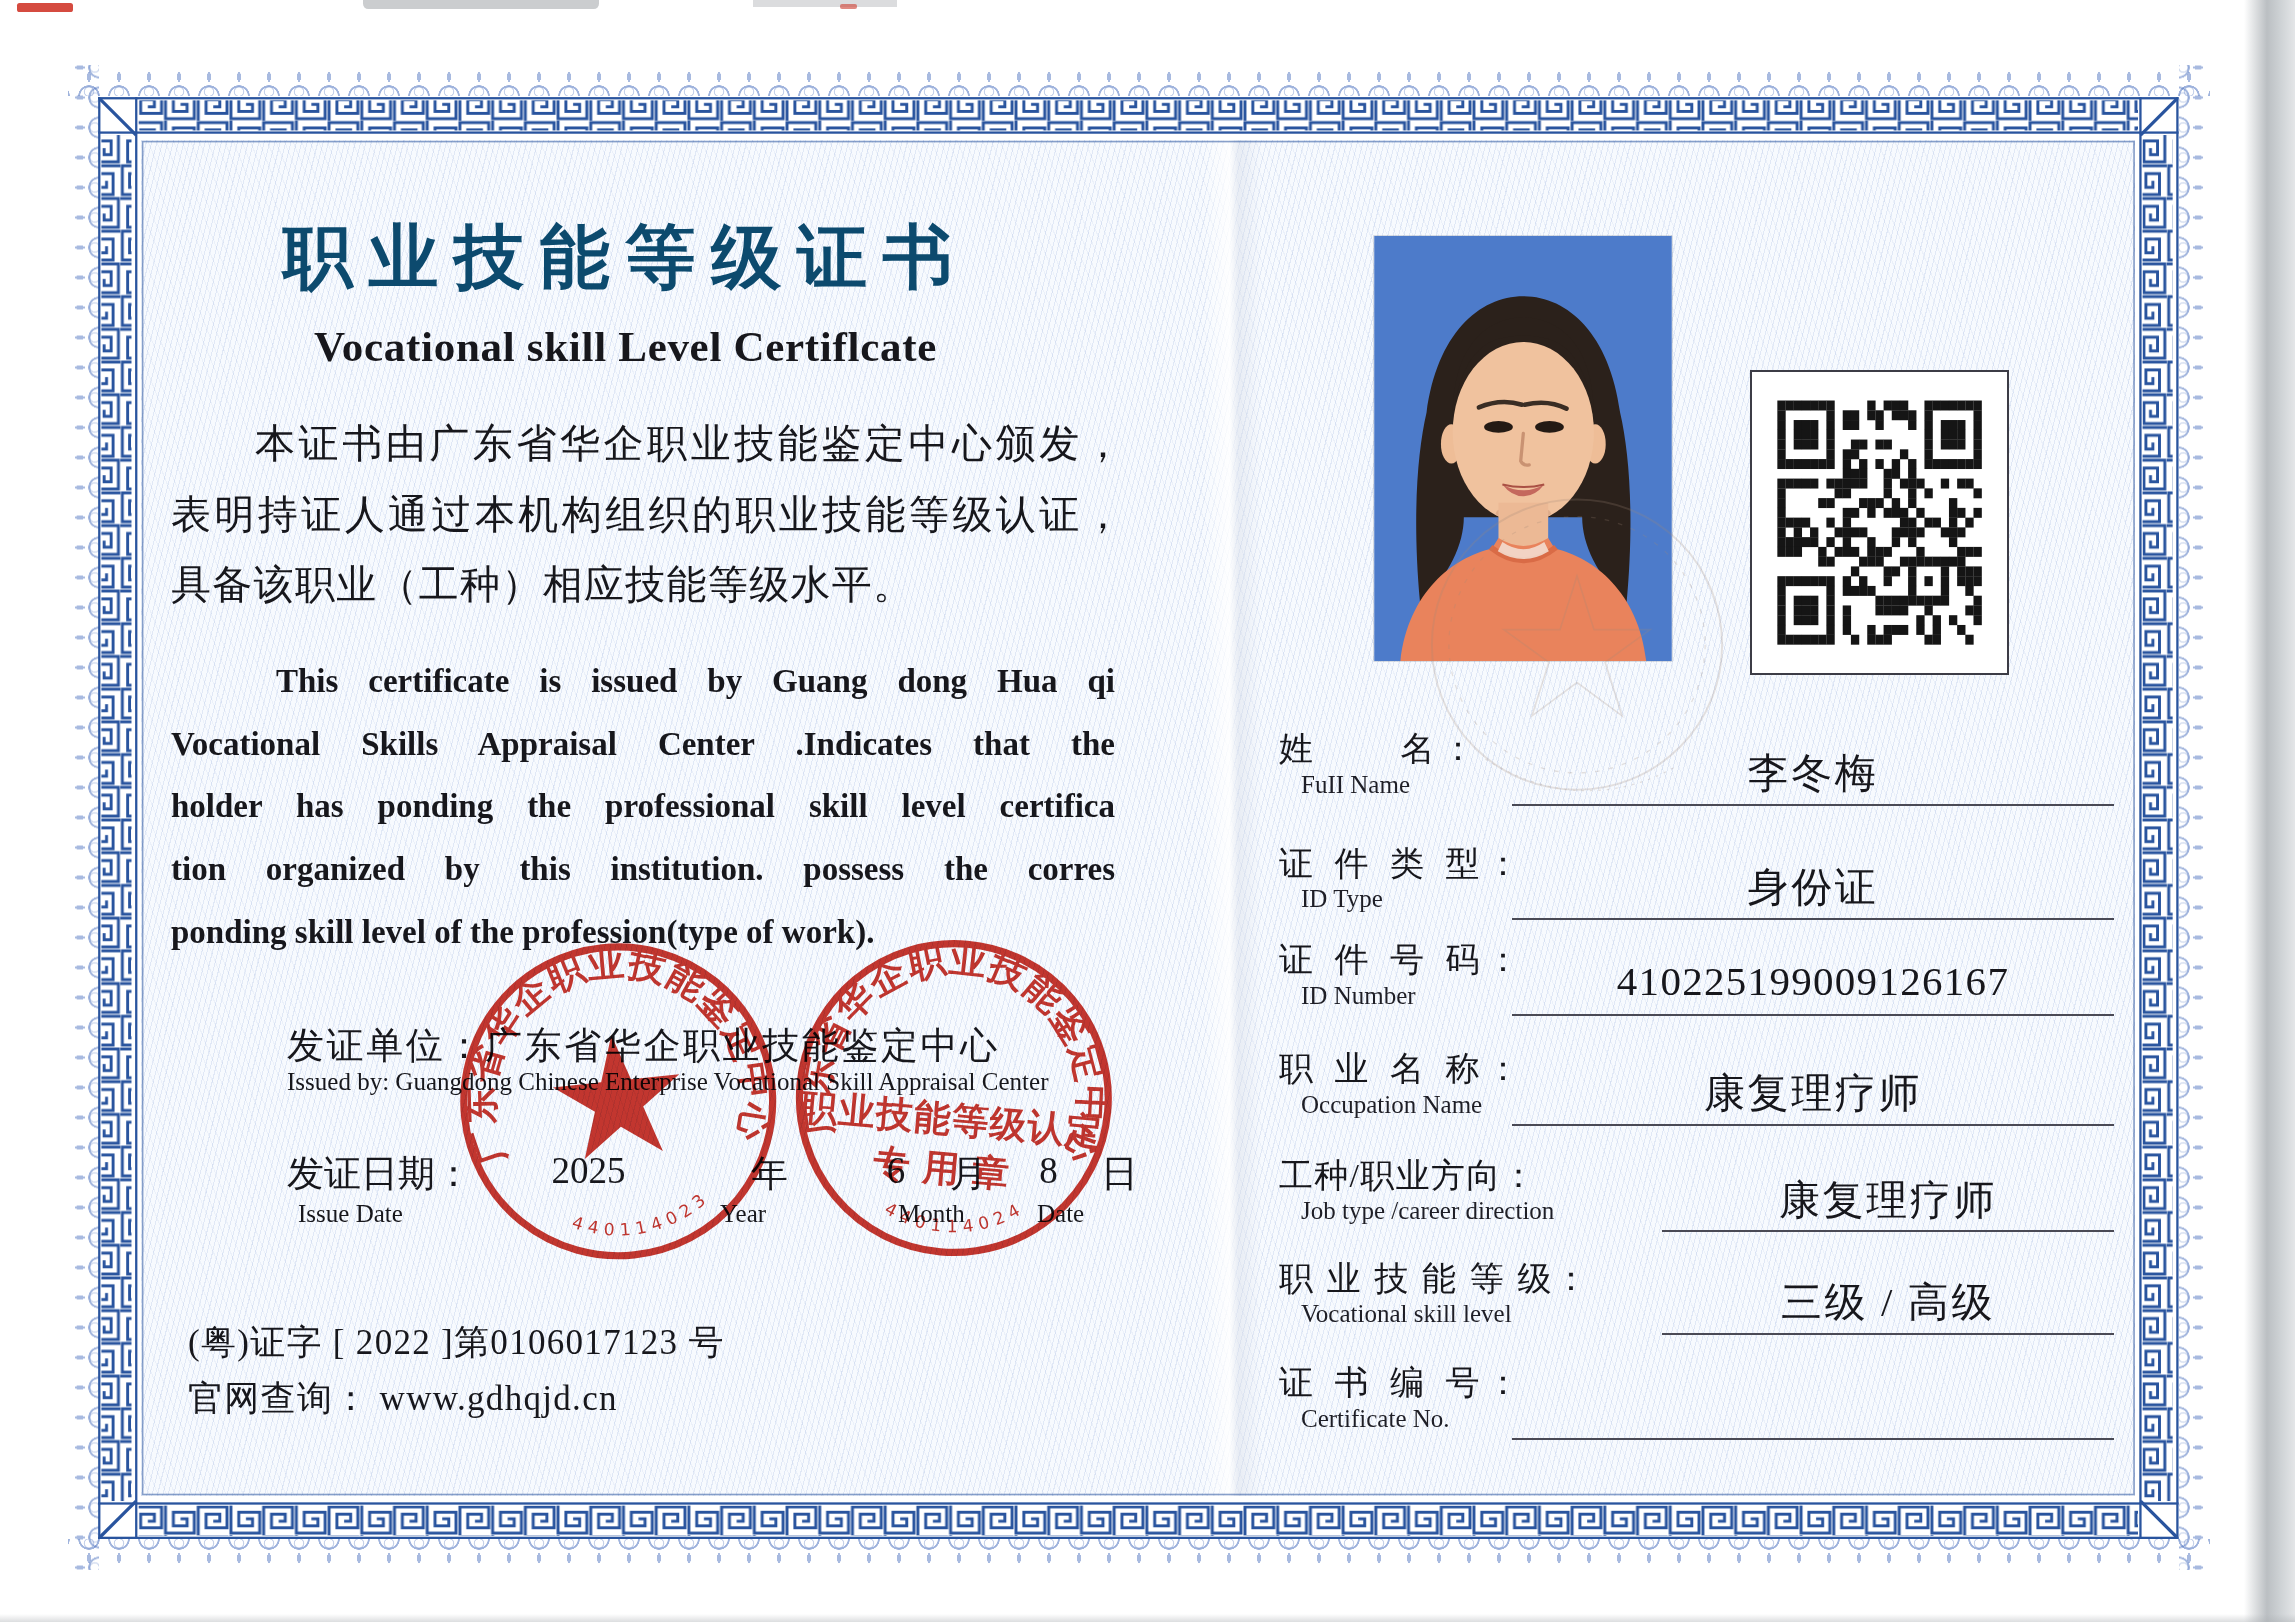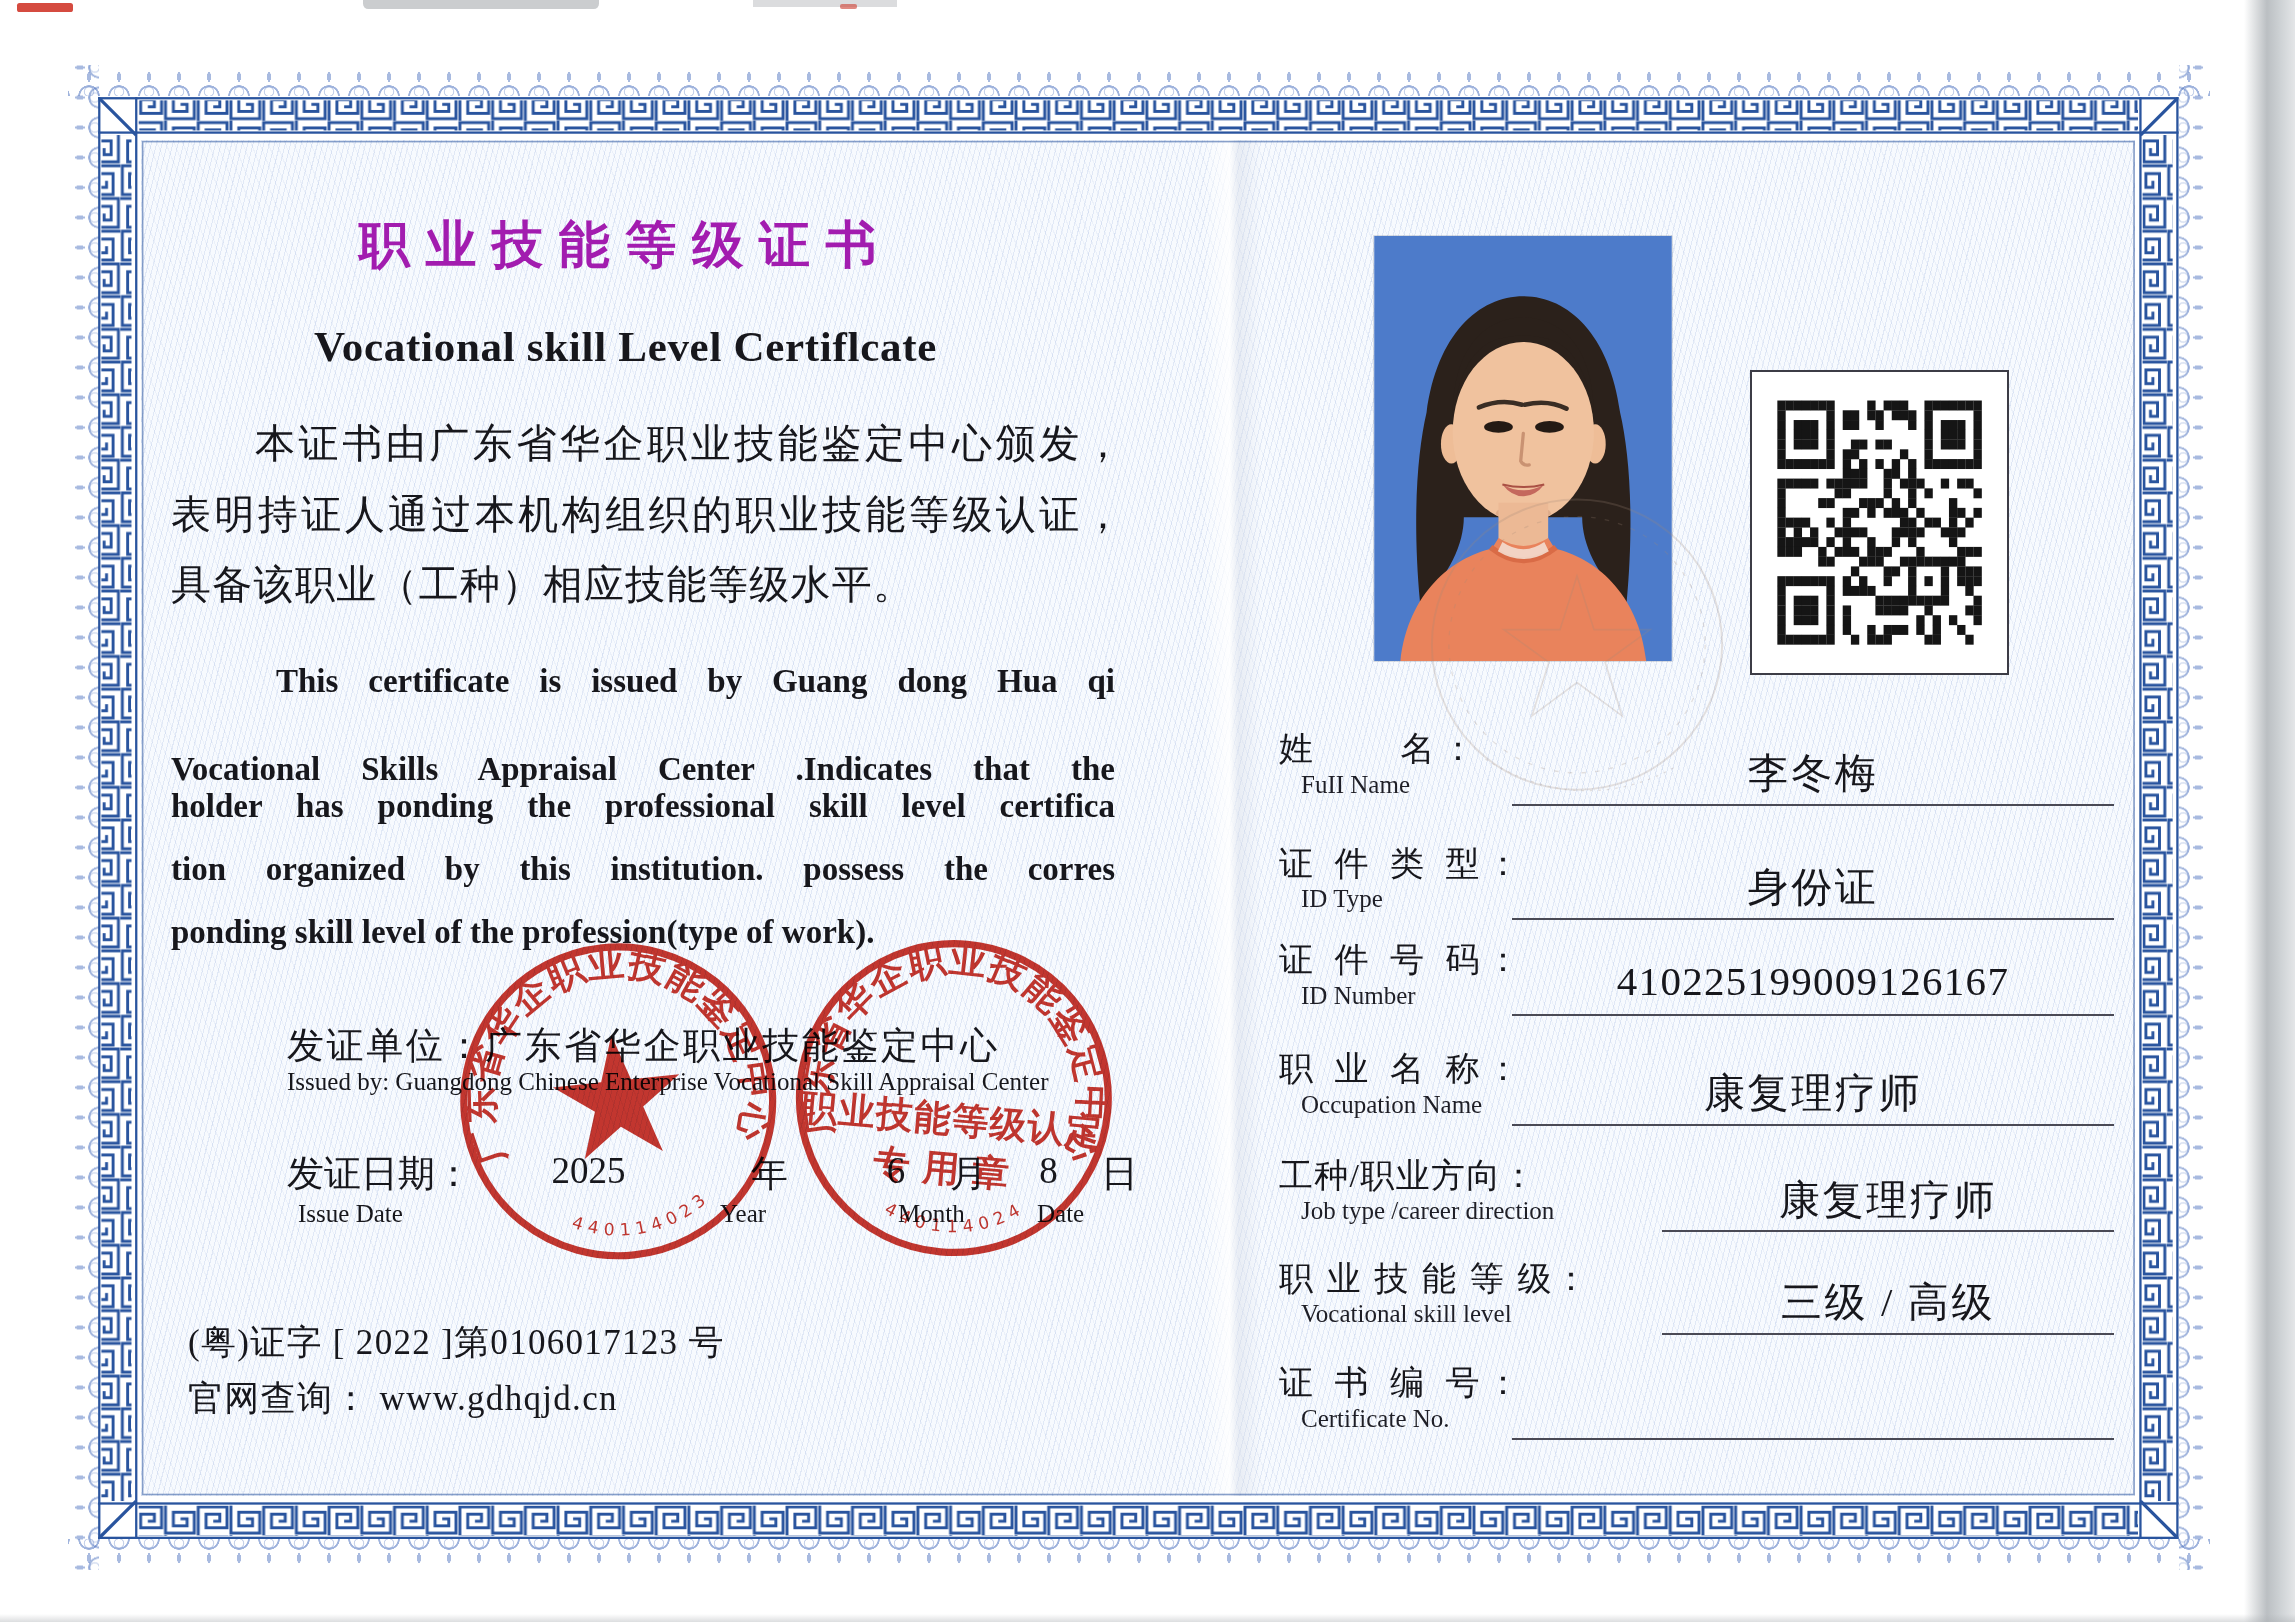--- a/index.html
+++ b/index.html
@@ -47,22 +47,22 @@
   
   #guilloche{left:141px;top:140px;width:1994px;height:1356px;background:
       repeating-linear-gradient(104deg, rgba(96,130,200,.15) 0 1px, rgba(96,130,200,0) 1px 5.2px),
       repeating-linear-gradient(68deg, rgba(96,130,200,.08) 0 1px, rgba(96,130,200,0) 1px 7.9px),
       #f7fafe;}
   #fold{left:1203px;top:140px;width:59px;height:1356px;
     background:linear-gradient(90deg,rgba(255,255,255,0),rgba(255,255,255,.85) 45%,rgba(214,220,232,.45) 60%,rgba(255,255,255,0));}
 
   
   .tt{white-space:nowrap;}
-  #title-zh{left:151px;top:211px;width:949px;text-align:center;font-size:51px;font-weight:bold;
-    letter-spacing:15.7px;color:#a21caf;}
+  #title-zh{left:151px;top:211px;width:949px;text-align:center;font-size:70px;font-weight:bold;
+    letter-spacing:15.7px;color:#0c4a6e;}
   #title-en{left:151px;top:322px;width:949px;text-align:center;font-size:43px;font-weight:600;letter-spacing:0.7px;}
   .zhline{left:171px;width:953px;font-size:40px;line-height:65px;letter-spacing:1.3px;text-align:justify;text-align-last:justify;white-space:nowrap;}
   .enline{left:171px;width:944px;font-size:33px;font-weight:600;line-height:59px;text-align:justify;text-align-last:justify;white-space:nowrap;}
   .lastline{text-align-last:left;}
   #issued-zh{left:287px;top:1021px;font-size:37px;letter-spacing:2.6px;}
   #issued-en{left:287px;top:1068px;font-size:25px;}
   .dt{font-size:37px;}
   .dten{font-size:25px;}
   .footer-line{left:188px;font-size:35px;letter-spacing:1.3px;}
 
@@ -135,21 +135,21 @@
   </svg>
 
   <div id="title-zh" class="abs tt">职业技能等级证书</div>
   <div id="title-en" class="abs tt">Vocational skill Level  Certiflcate</div>
 
   <div class="abs zhline" style="top:411px;padding-left:84px;width:869px;">本证书由广东省华企职业技能鉴定中心颁发，</div>
   <div class="abs zhline" style="top:482px;">表明持证人通过本机构组织的职业技能等级认证，</div>
   <div class="abs zhline lastline" style="top:552px;">具备该职业（工种）相应技能等级水平。</div>
 
   <div class="abs enline" style="top:652px;padding-left:105px;width:839px;">This certificate is issued by Guang dong Hua qi</div>
-  <div class="abs enline" style="top:740px;">Vocational Skills Appraisal Center .Indicates that the</div>
+  <div class="abs enline" style="top:715px;">Vocational Skills Appraisal Center .Indicates that the</div>
   <div class="abs enline" style="top:777px;">holder has ponding the professional skill level certifica</div>
   <div class="abs enline" style="top:840px;">tion organized by this institution. possess the corres</div>
   <div class="abs enline lastline" style="top:903px;">ponding  skill level of the profession(type of  work).</div>
 
   <div id="issued-zh" class="abs tt">发证单位：广东省华企职业技能鉴定中心</div>
   <div id="issued-en" class="abs tt">Issued by: Guangdong Chinese Enterprise Vocational Skill Appraisal Center</div>
 
   <div class="abs tt dt" style="left:287px;top:1149px;">发证日期：</div>
   <div class="abs tt dt" style="left:523px;top:1149px;width:131px;text-align:center;">2025</div>
   <div class="abs tt dt" style="left:751px;top:1149px;">年</div>

